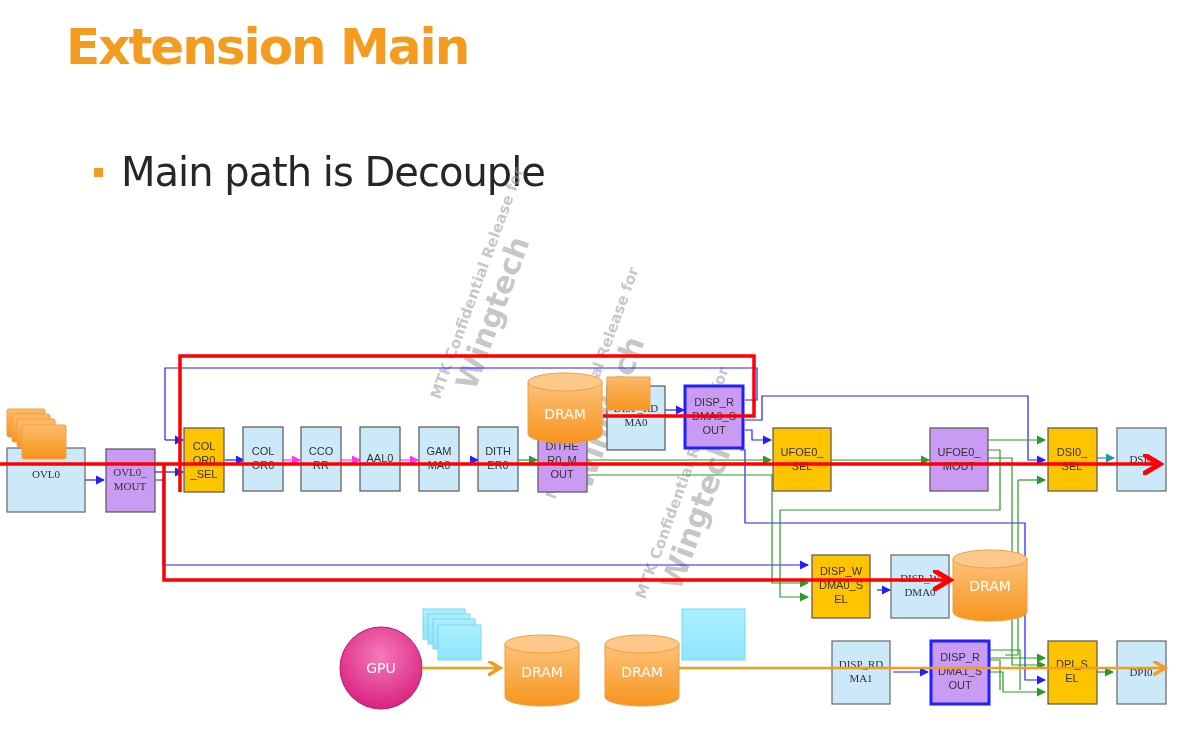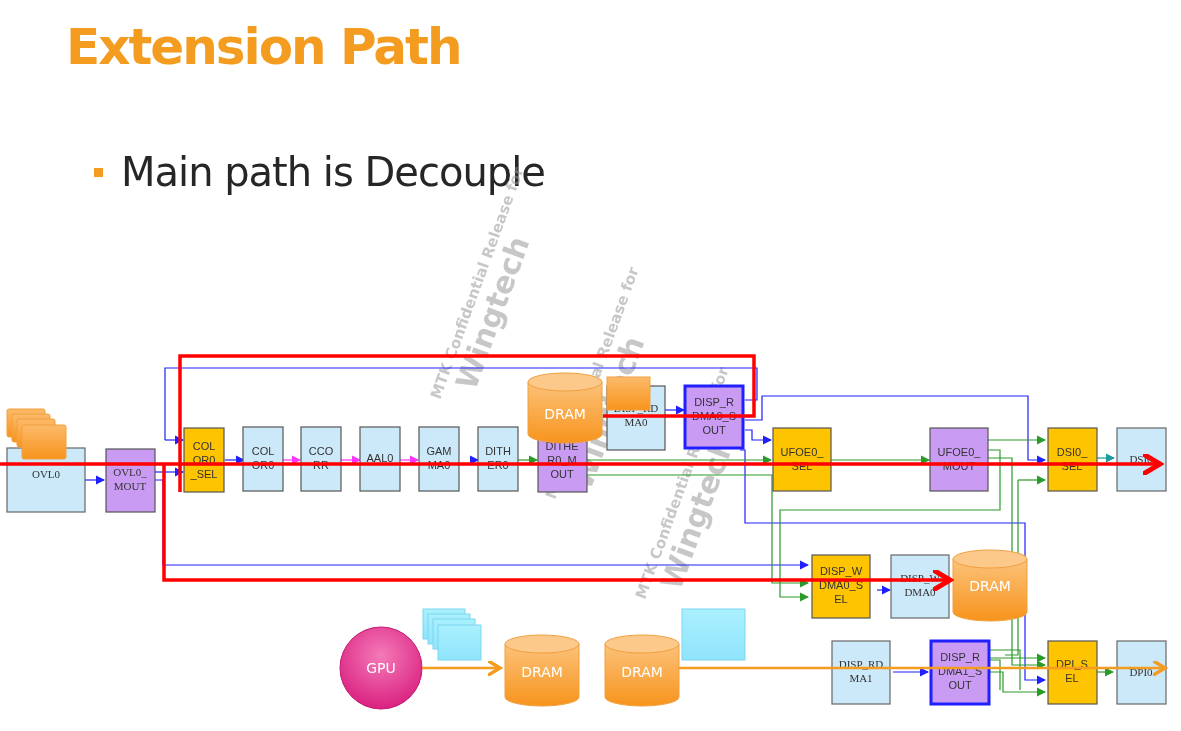--- a/index.html
+++ b/index.html
@@ -10,21 +10,21 @@
   .bullet-text { font-family:"DejaVu Sans", sans-serif; font-size:40px; color:#262626; letter-spacing:-1px; }
   svg.diagram { position:absolute; left:0; top:0; }
   .blk-text { font-family:"Liberation Sans", sans-serif; font-size:11px; fill:#333; }
   .blk-serif { font-family:"Liberation Serif", serif; font-size:11px; fill:#333; }
   .dram-text { font-family:"DejaVu Sans", sans-serif; font-size:14px; fill:#ffffff; }
   .wm { font-family:"DejaVu Sans", sans-serif; font-weight:bold; fill:#9a9a9a; opacity:0.55; }
 </style>
 </head>
 <body>
 
-<h1 class="title">Extension Path</h1>
+<h1 class="title">Extension Main</h1>
 <div class="bullet-row">
   <div class="bullet-mark"></div>
   <div class="bullet-text">Main path is Decouple</div>
 </div>
 
 <svg class="diagram" width="1181" height="731" viewBox="0 0 1181 731">
   <defs>
     <marker id="ab" markerWidth="8" markerHeight="8" refX="7" refY="4" orient="auto">
         <path d="M0,0 L8,4 L0,8 z" fill="#1f1fff"></path>
       </marker>

